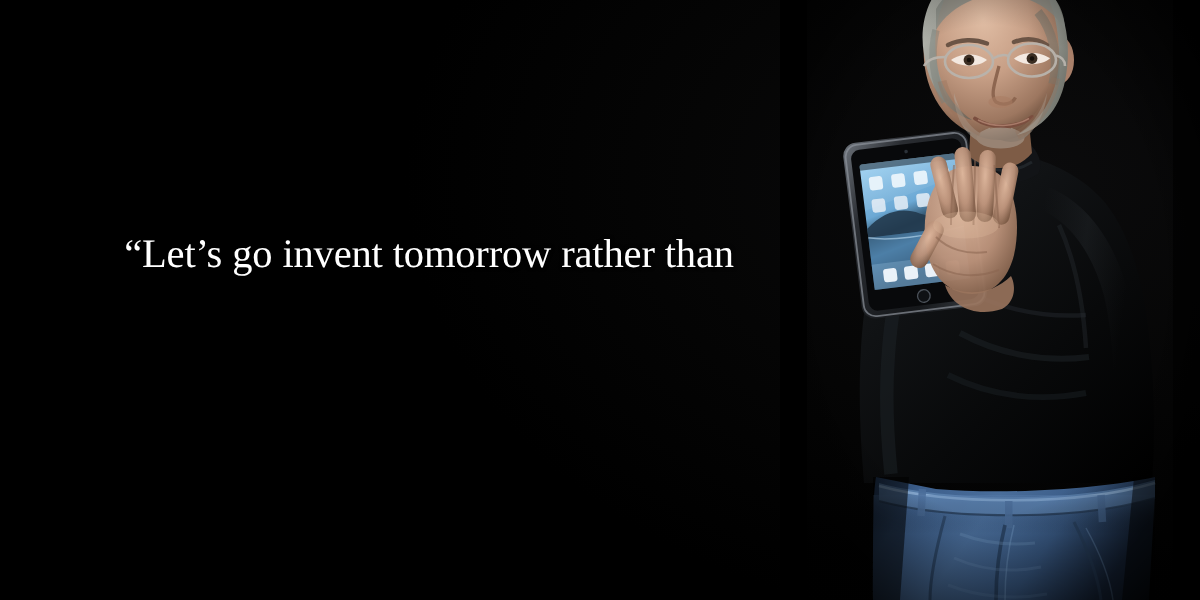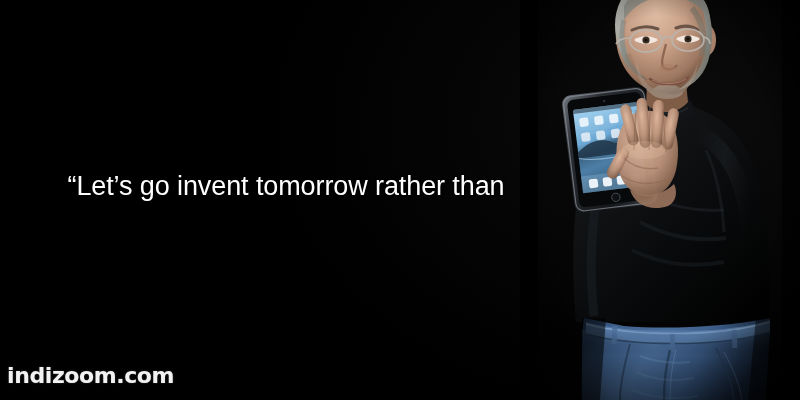--- a/index.html
+++ b/index.html
@@ -33,28 +33,27 @@
   .quote-block {
     position: absolute;
     left: 0;
     top: 152px;
     width: 572px;
     text-align: center;
     z-index: 40;
   }
   .quote-line {
     color: #ffffff;
-    font-family: Liberation Sans, sans-serif;
+    font-family: Liberation Serif, serif;
     font-size: 27px;
     font-weight: 400;
     line-height: 35px;
     letter-spacing: -0.1px;
     white-space: nowrap;
     text-shadow: 0 0 3px rgba(0,0,0,0.9);
-    margin-top: 17px;
   }
 
   
   .watermark {
     position: absolute;
     left: 7px;
     top: 363px;
     color: #f2f2f2;
     font-family: "DejaVu Sans", sans-serif;
     font-size: 22px;
@@ -344,15 +343,14 @@
         <rect x="0" y="0" width="18" height="400" fill="#000" opacity="0.85"></rect>
         <rect x="262" y="0" width="18" height="400" fill="#000" opacity="0.6"></rect>
       </g>
     </svg>
   </div>
 
   <div class="quote-block">
     <div class="quote-line">“Let’s go invent tomorrow rather than</div>
   </div>
 
-  <div class="watermark">indizoom.com</div>
 
 </div>
 
 </body></html>

